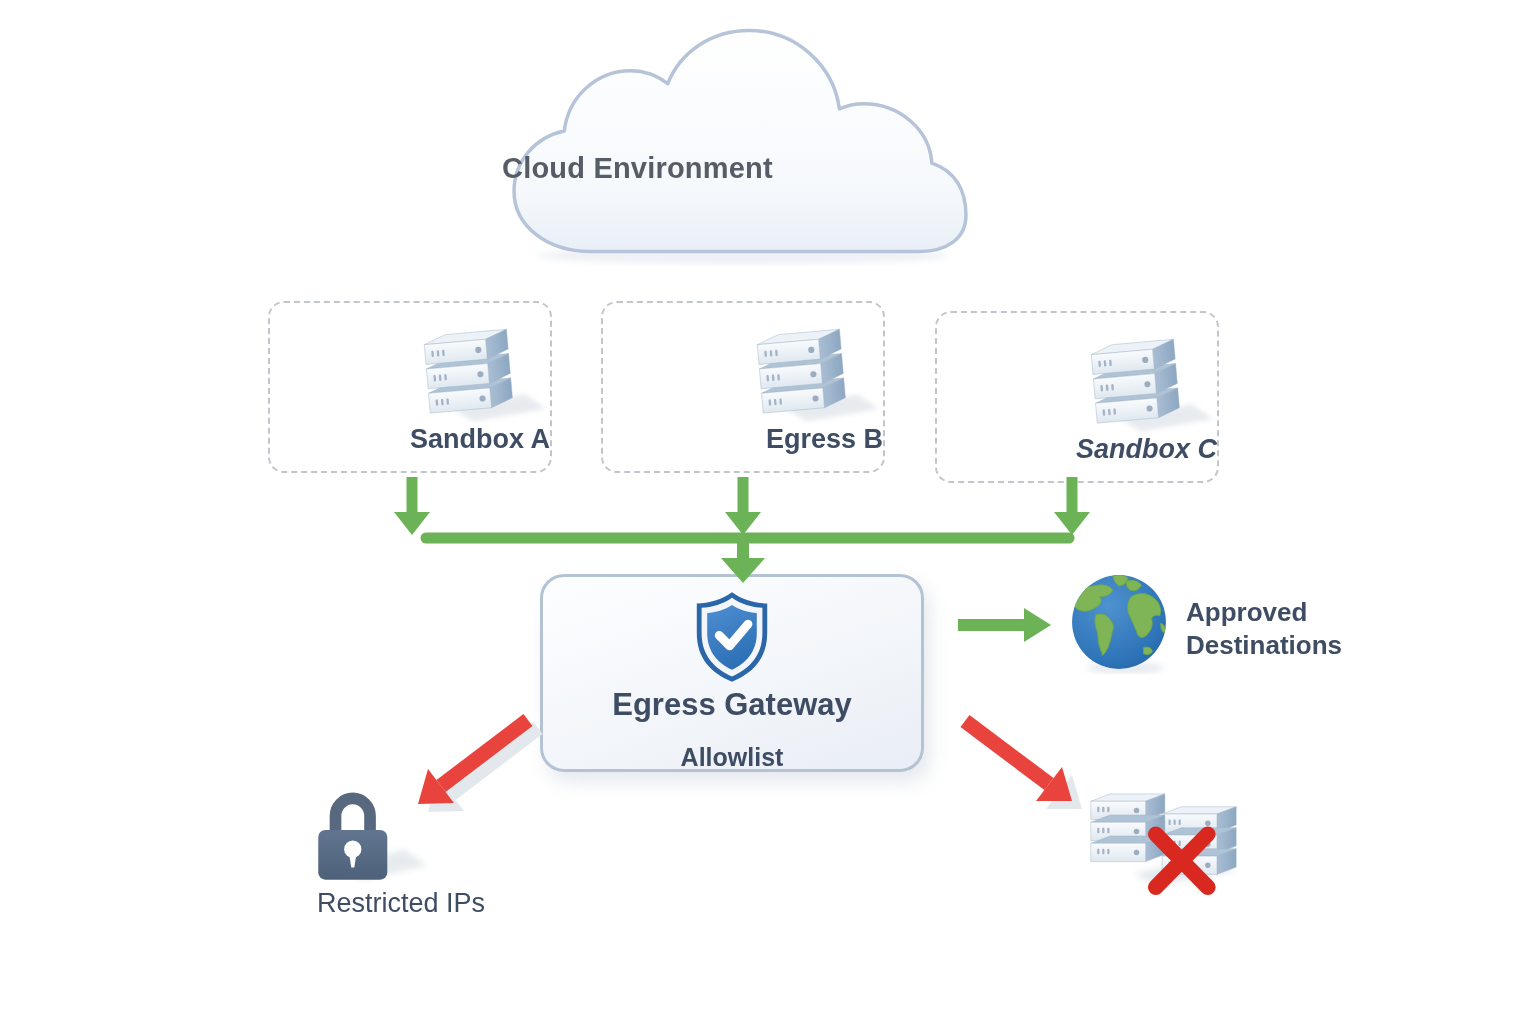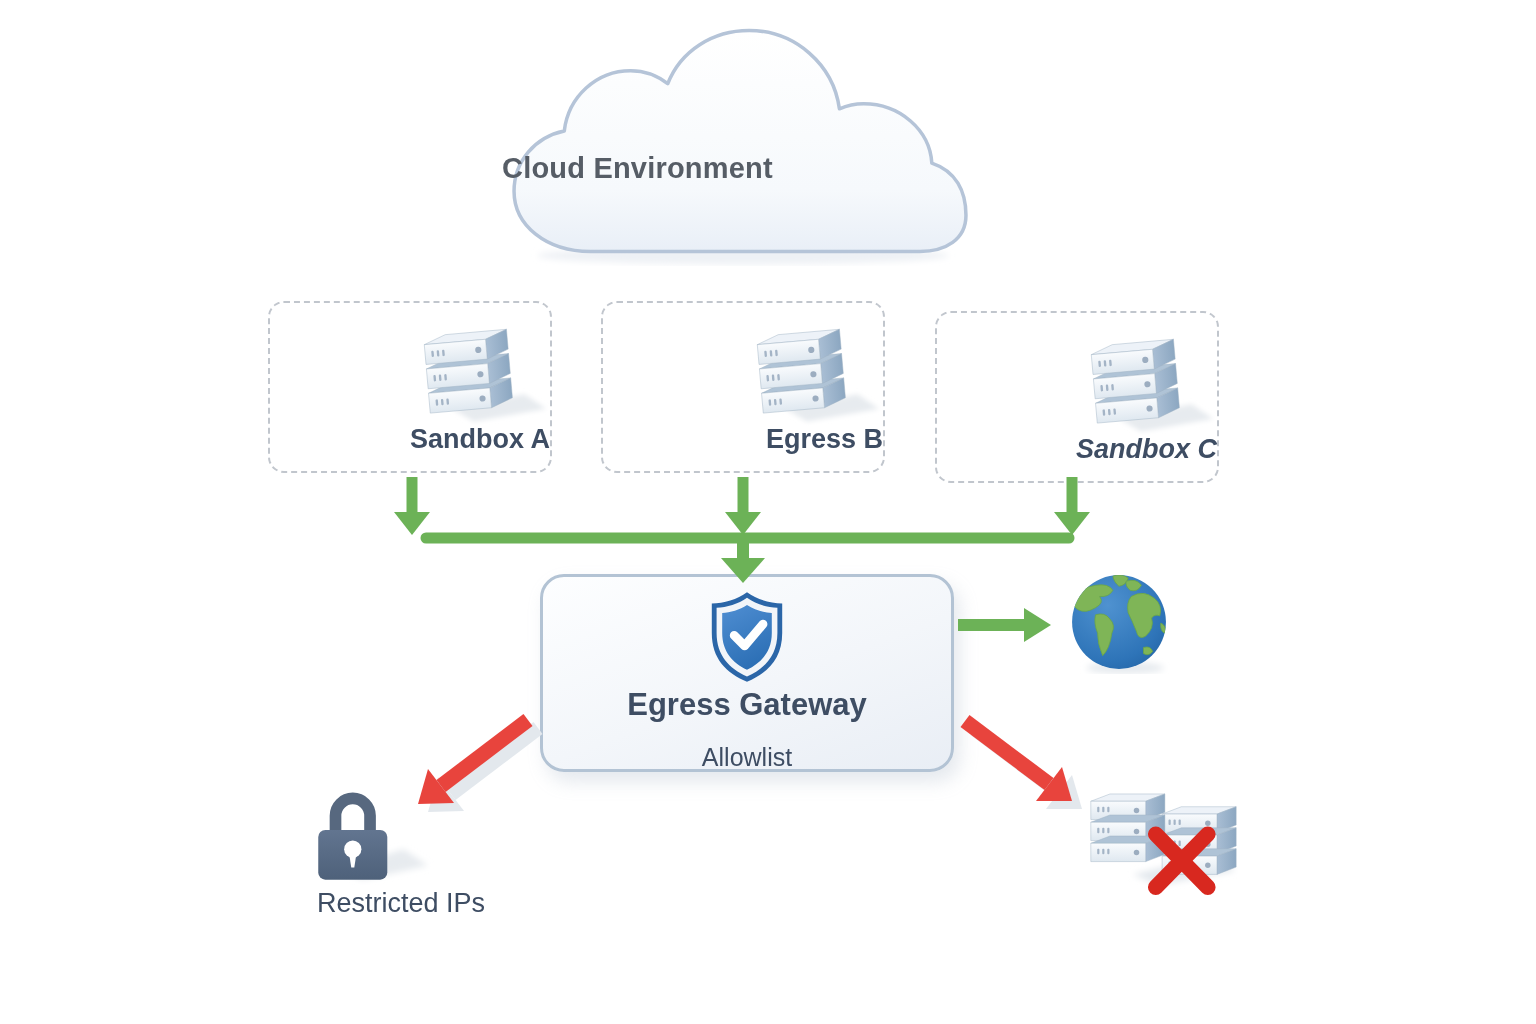--- a/index.html
+++ b/index.html
@@ -34,30 +34,30 @@
     width:284px;height:172px;border:2px dashed var(--dashed-border);border-radius:16px;
     background:#ffffff;display:flex;flex-direction:column;align-items:flex-end;box-sizing:border-box;
   }
   .sandbox .icon-wrap{margin-top:10px;}
   .sandbox-label{font-size:27px;font-weight:700;color:var(--text-primary);margin-top:-2px;}
   #sandbox-a{left:268px;top:301px;}
   #sandbox-b{left:601px;top:301px;}
   #sandbox-c{left:935px;top:311px;font-style:italic;}
   
   .gateway{
-    left:540px;top:574px;width:414px;height:198px;box-sizing:border-box;
+    left:540px;top:574px;width:384px;height:198px;box-sizing:border-box;
     border:3px solid var(--box-border);border-radius:24px;
     background:linear-gradient(160deg,#fdfeff 0%,#f3f6fa 55%,#e9eef5 100%);
     box-shadow:6px 10px 18px rgba(160,175,195,.28);
     display:flex;flex-direction:column;align-items:center;
   }
   .gateway .shield-wrap{margin-top:-16px;}
   .gateway-title{font-size:31px;font-weight:700;color:var(--text-primary);margin-top:2px;}
   .gateway-divider{width:344px;height:1px;background:#c8ced7;margin-top:11px;border:0;}
-  .gateway-subtitle{font-size:25px;font-weight:400;color:var(--text-primary);margin-top:9px;}
+  .gateway-subtitle{font-size:25px;font-weight:700;color:var(--text-primary);margin-top:9px;}
   
   .globe{left:1068px;top:572px;width:102px;height:102px;}
   .approved-label{
     left:1186px;top:596px;width:190px;font-size:26px;font-weight:700;
     line-height:33px;color:var(--text-primary);
   }
   .lock{left:302px;top:784px;width:132px;height:102px;}
   .restricted-label{
     left:225px;top:888px;width:260px;text-align:right;
     font-size:27px;font-weight:400;color:var(--text-primary);
@@ -274,20 +274,21 @@
     <div class="gateway-title">Egress Gateway</div>
     <div class="gateway-divider"></div>
     <div class="gateway-subtitle">Allowlist</div>
   </div>
 
   <div class="abs globe node">
     <svg width="102" height="102" viewBox="0 0 100 100">
         <use href="#sym-globe"></use>
       </svg>
   </div>
+  <div class="abs approved-label node">Approved Destinations</div>
 
   <div class="abs lock node">
     <svg width="132" height="102" viewBox="0 0 130 100">
         <use href="#sym-lock"></use>
       </svg>
   </div>
   <div class="abs restricted-label node">Restricted IPs</div>
 
   <div class="abs blocked node">
     <svg width="160" height="128" viewBox="0 0 175 140">

